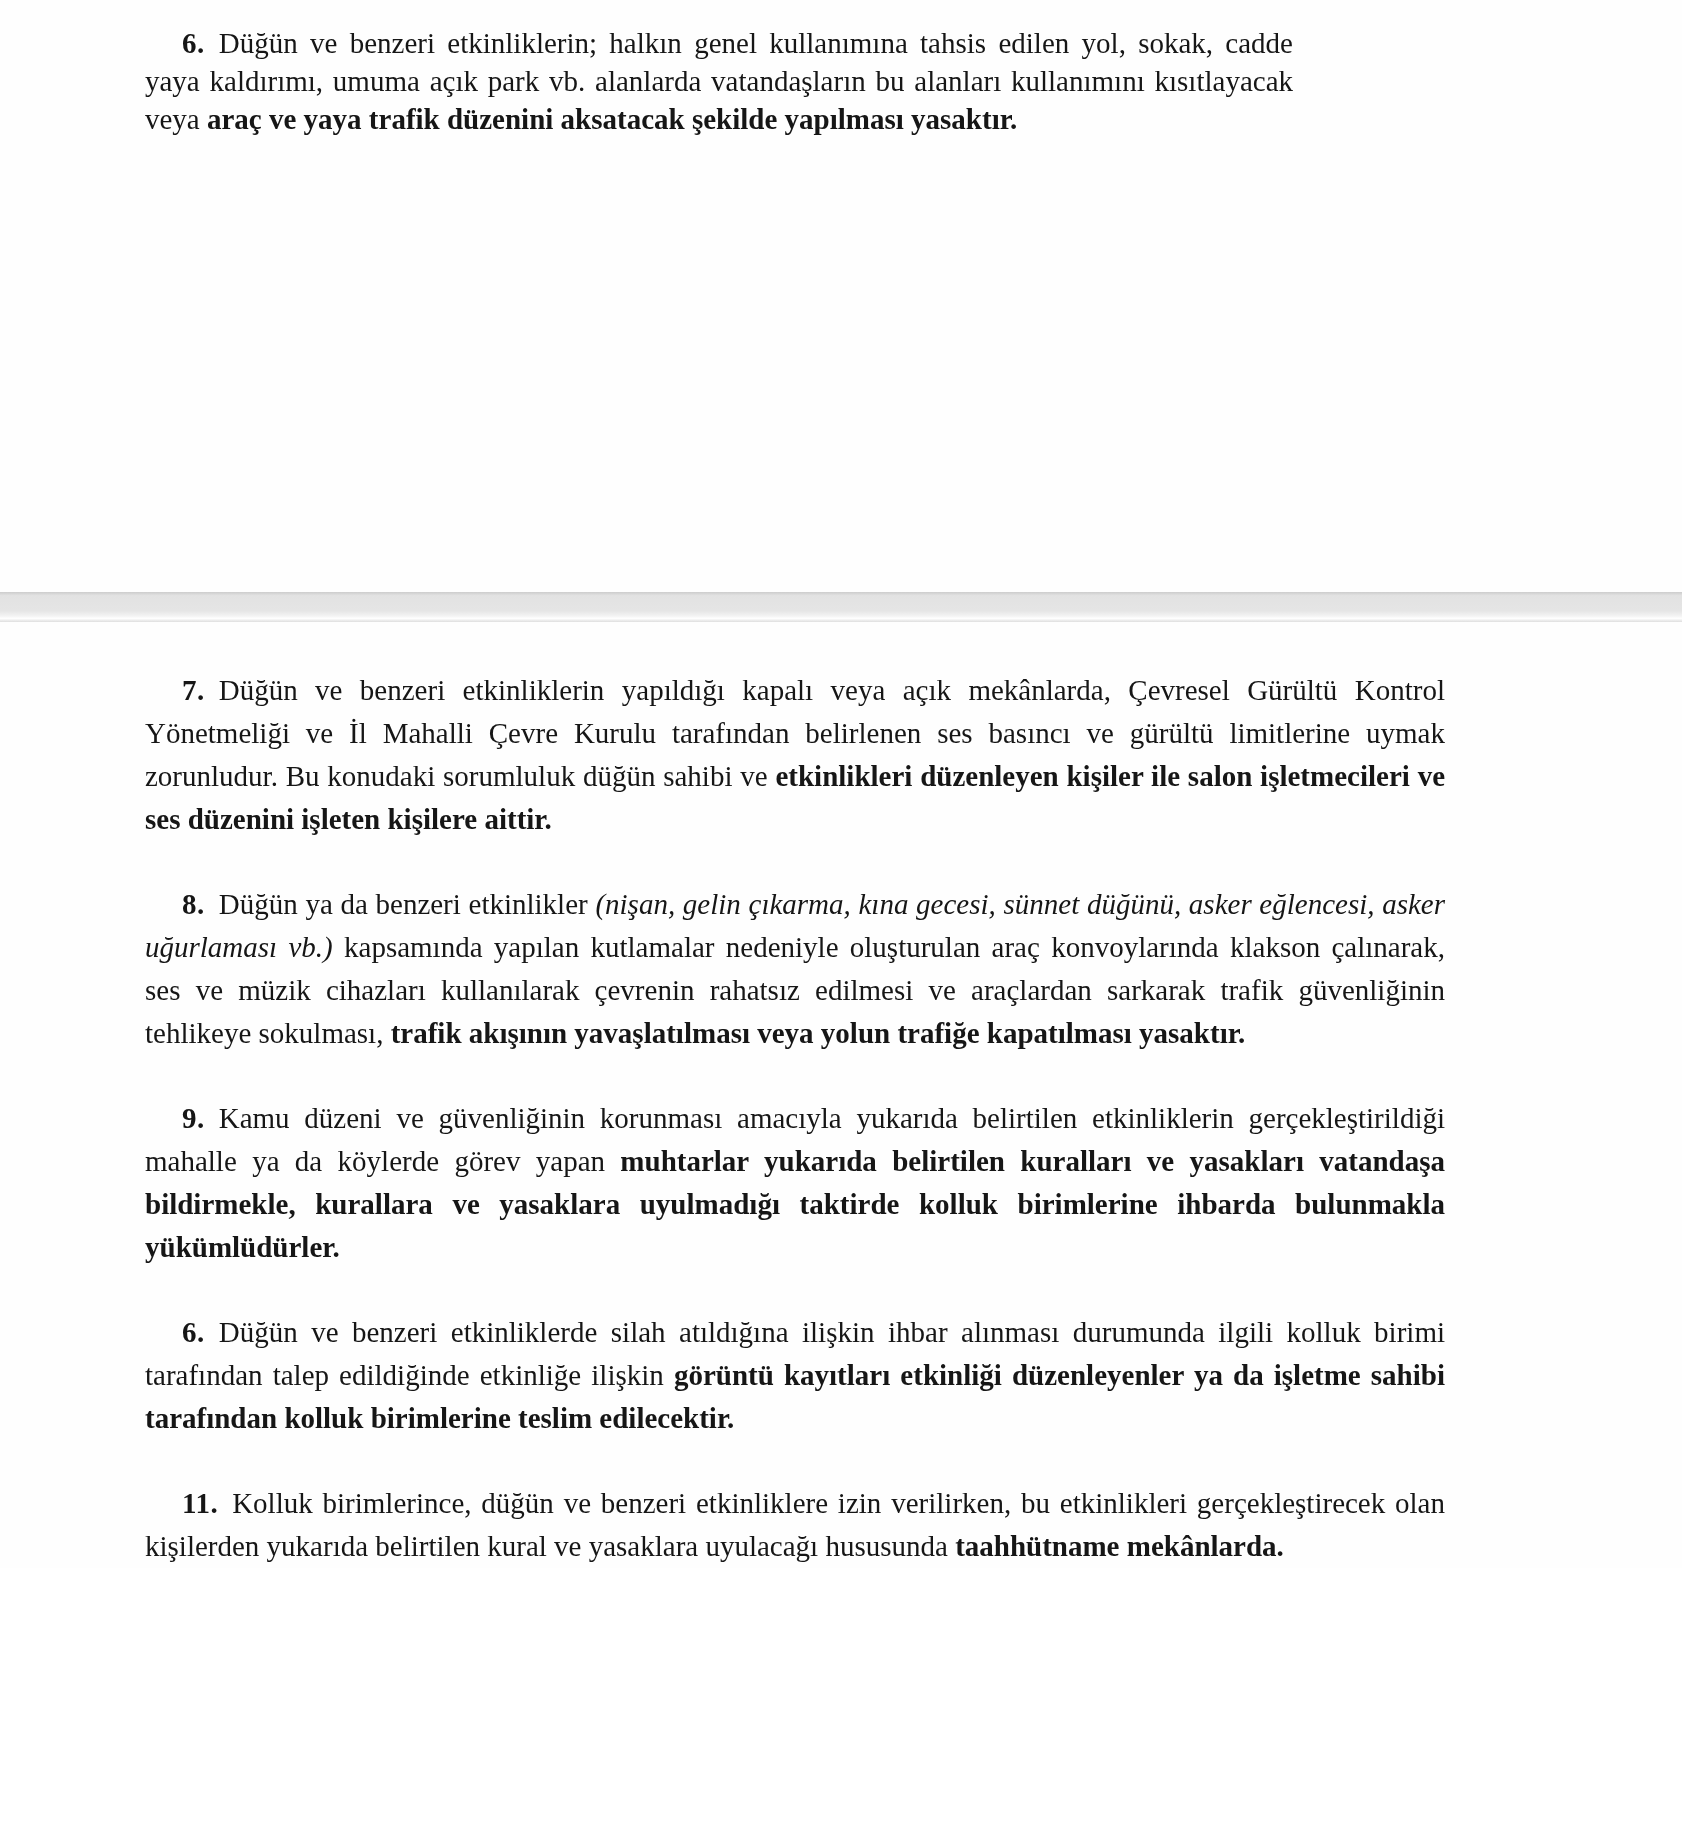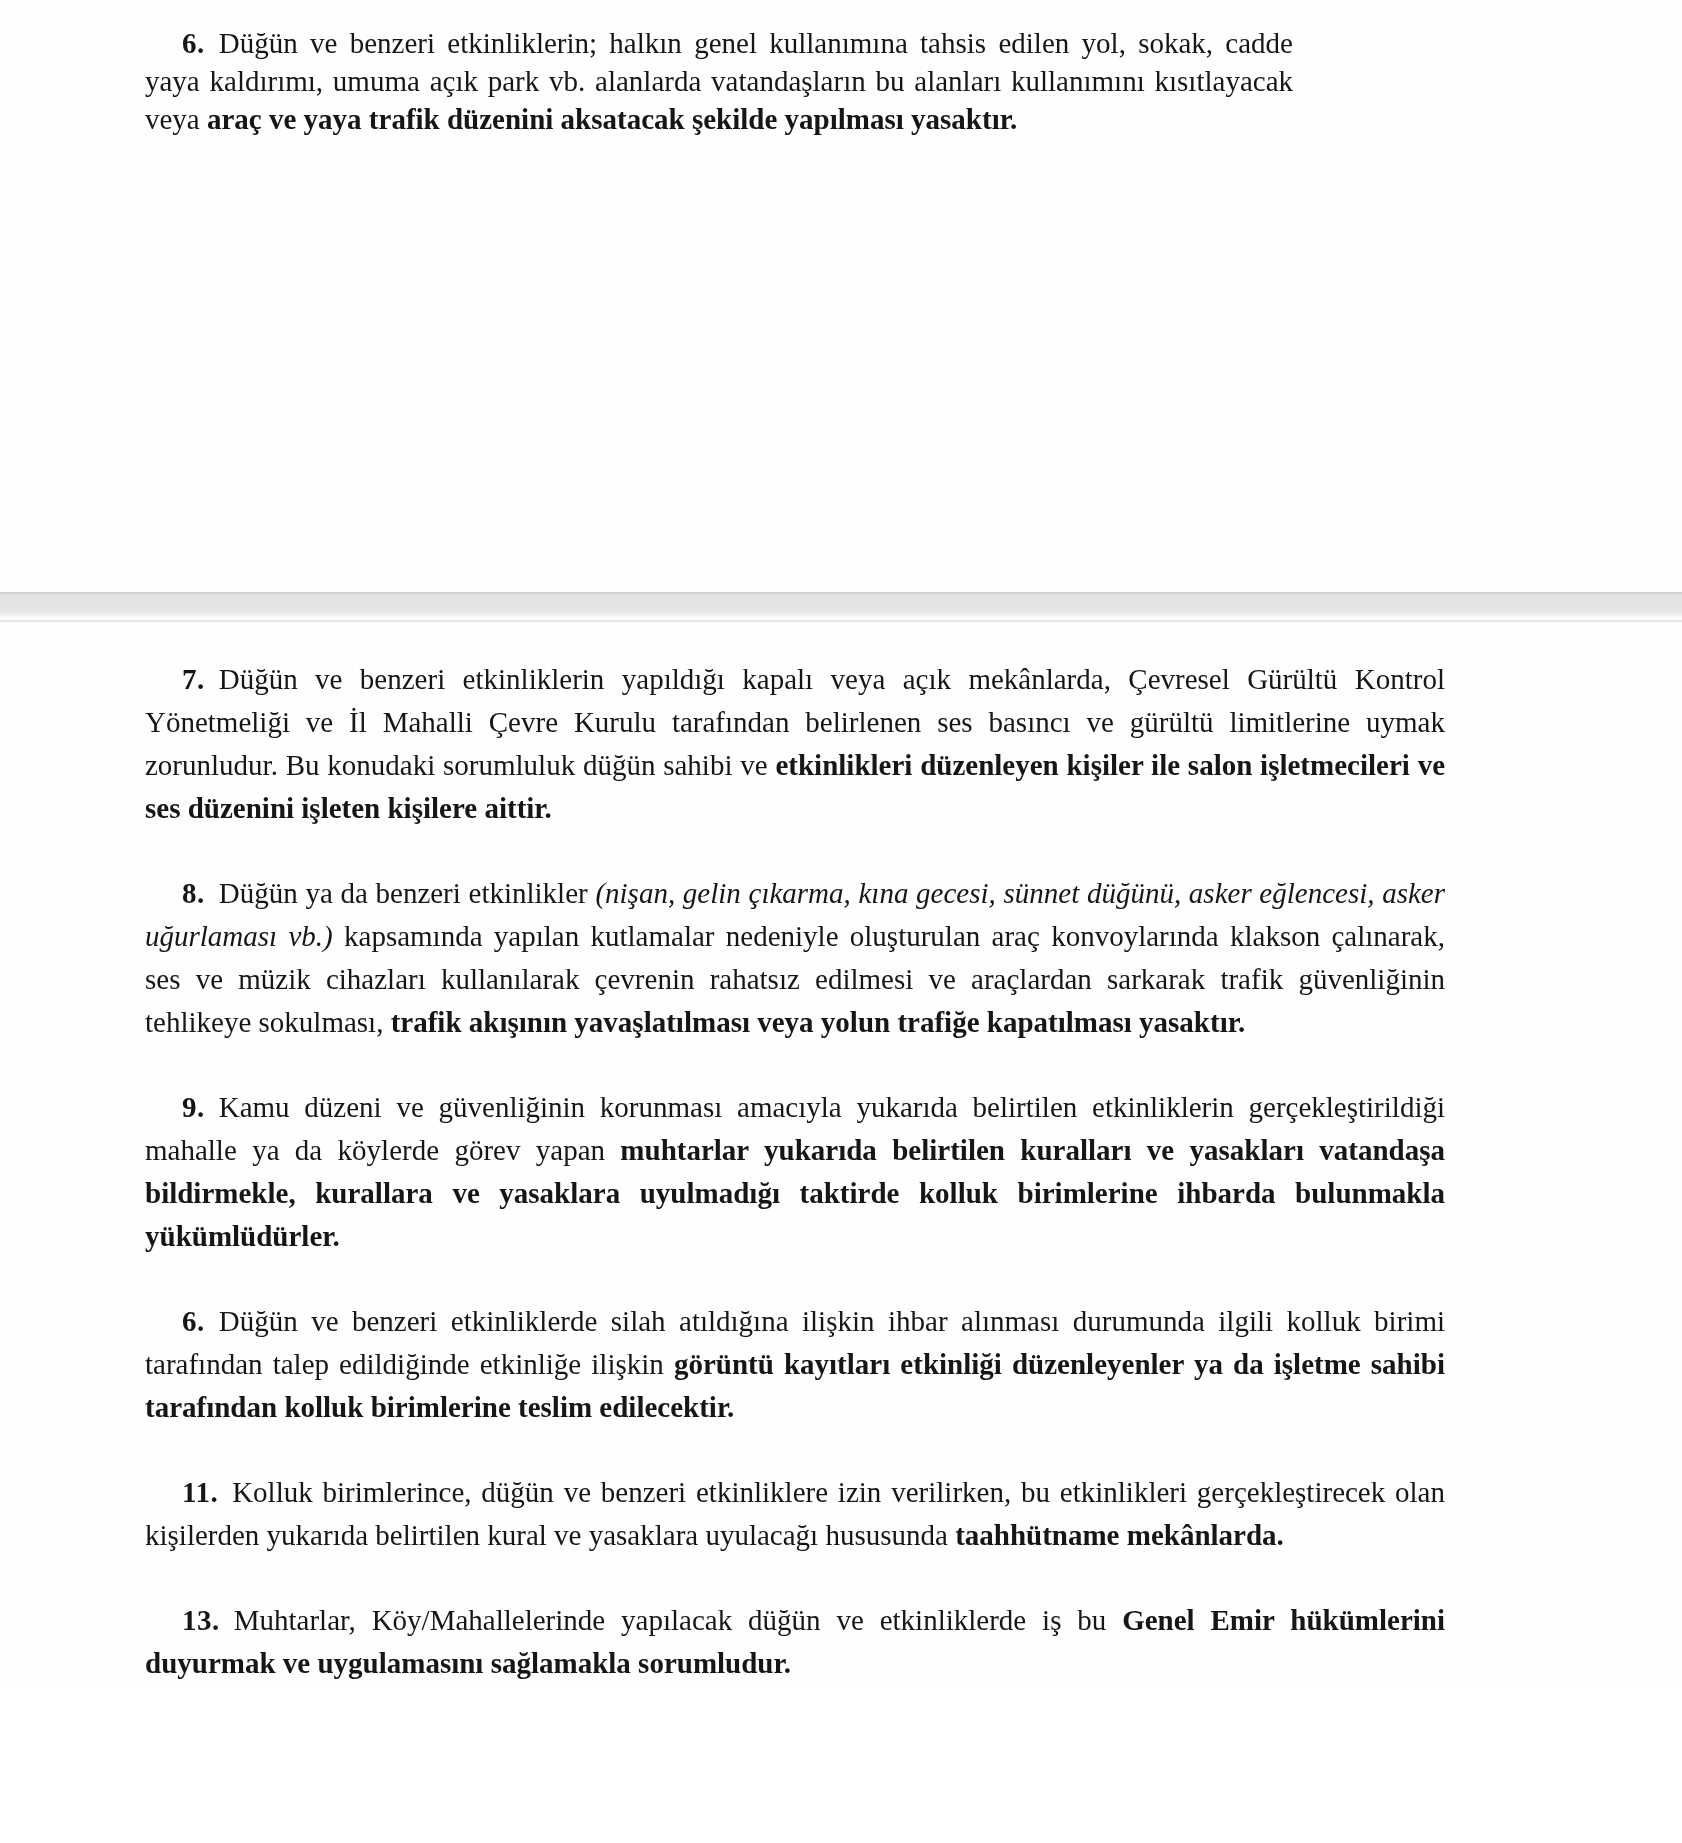--- a/index.html
+++ b/index.html
@@ -37,21 +37,21 @@
   .col-1 {
     margin-left: 145px;
     width: 1148px;
     padding-top: 24px;
     font-size: 29px;
     line-height: 38px;
   }
   .col-2 {
     margin-left: 145px;
     width: 1300px;
-    padding-top: 36px;
+    padding-top: 47px;
     font-size: 29px;
     line-height: 43px;
   }
   .para {
     margin: 0 0 42px 0;
     text-align: justify;
     text-indent: 37px;
   }
   .col-1 .para {
     margin-bottom: 0;
@@ -83,16 +83,15 @@
 
   <p class="para"><span class="num">8.</span><span class="body"><span class="seg-normal">Düğün ya da benzeri etkinlikler </span><span class="seg-italic">(nişan, gelin çıkarma, kına gecesi, sünnet düğünü, asker eğlencesi, asker uğurlaması vb.)</span><span class="seg-normal"> kapsamında yapılan kutlamalar nedeniyle oluşturulan araç konvoylarında klakson çalınarak, ses ve müzik cihazları kullanılarak çevrenin rahatsız edilmesi ve araçlardan sarkarak trafik güvenliğinin tehlikeye sokulması, </span><span class="seg-bold">trafik akışının yavaşlatılması veya yolun trafiğe kapatılması yasaktır.</span></span></p>
 
   <p class="para"><span class="num">9.</span><span class="body"><span class="seg-normal">Kamu düzeni ve güvenliğinin korunması amacıyla yukarıda belirtilen etkinliklerin gerçekleştirildiği mahalle ya da köylerde görev yapan </span><span class="seg-bold">muhtarlar yukarıda belirtilen kuralları ve yasakları vatandaşa bildirmekle, kurallara ve yasaklara uyulmadığı taktirde kolluk birimlerine ihbarda bulunmakla yükümlüdürler.</span></span></p>
 
   <p class="para"><span class="num">6.</span><span class="body"><span class="seg-normal">Düğün ve benzeri etkinliklerde silah atıldığına ilişkin ihbar alınması durumunda ilgili kolluk birimi tarafından talep edildiğinde etkinliğe ilişkin </span><span class="seg-bold">görüntü kayıtları etkinliği düzenleyenler ya da işletme sahibi tarafından kolluk birimlerine teslim edilecektir.</span></span></p>
 
   <p class="para"><span class="num">11.</span><span class="body"><span class="seg-normal">Kolluk birimlerince, düğün ve benzeri etkinliklere izin verilirken, bu etkinlikleri gerçekleştirecek olan kişilerden yukarıda belirtilen kural ve yasaklara uyulacağı hususunda </span><span class="seg-bold">taahhütname mekânlarda.</span></span></p>
 
 
-  <p class="para"><span class="num">13.</span><span class="body"><span class="seg-normal">Muhtarlar, Köy/Mahallelerinde yapılacak düğün ve etkinliklerde iş bu </span><span class="seg-bold">Genel Emir hükümlerini duyurmak ve uygulamasını sağlamakla sorumludur.</span></span></p>
 </div>
   </section>
 </div>
 
 </body></html>

